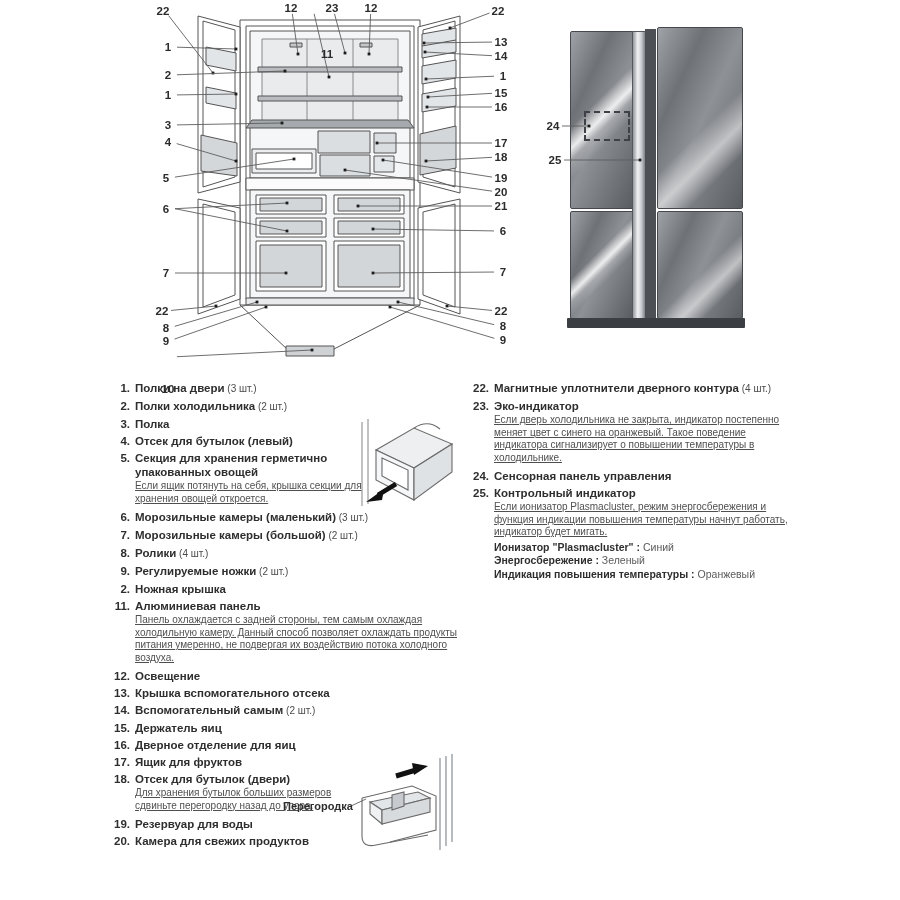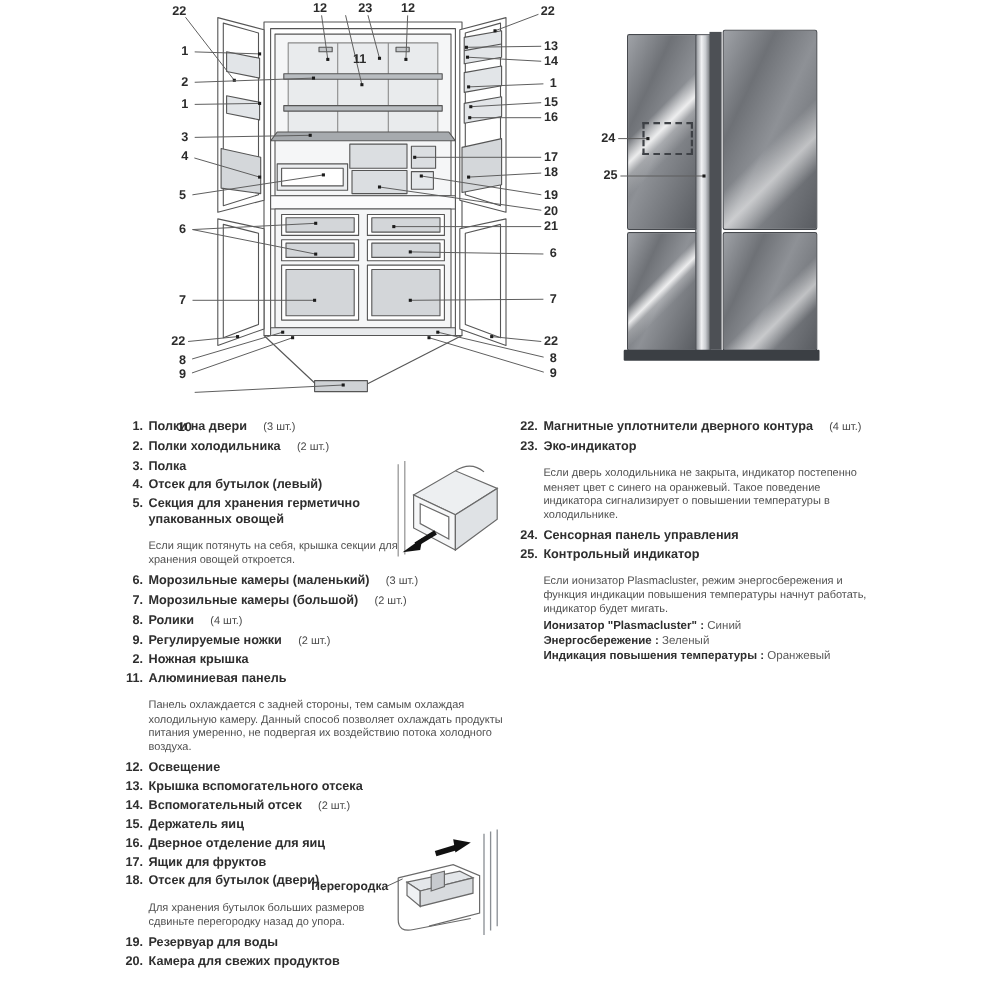--- a/index.html
+++ b/index.html
@@ -29,22 +29,22 @@
   .sensor-rect{position:absolute;left:14px;top:84px;width:42px;height:26px;border:2px dashed #3e4146;z-index:5;}
   
   .legend{position:absolute;z-index:2;}
   .legend-left{left:103px;top:381px;width:358px;}
   .legend-right{left:462px;top:381px;width:338px;}
   .li-item{display:flex;margin-bottom:3px;}
   .li-num{flex:0 0 27px;text-align:right;font-weight:bold;font-size:11.5px;line-height:14px;padding-right:5px;}
   .li-body{flex:1;font-size:11.5px;line-height:14px;}
   .li-title{font-weight:bold;}
   .narrow-title .li-title{display:inline-block;max-width:238px;}
-  .li-count{font-weight:normal;font-size:10px;color:#4a4a4a;margin-left:12px;}
-  .li-desc{font-weight:normal;font-size:10px;line-height:12.5px;color:#4f4f4f;margin:12px 0 2px 0;max-width:330px;}
+  .li-count{font-weight:normal;font-size:10px;color:#4a4a4a;}
+  .li-desc{font-weight:normal;font-size:10px;line-height:12.5px;color:#4f4f4f;margin:1px 0 2px 0;max-width:330px;text-decoration:underline;}
   .li-desc.narrow-desc{max-width:238px;}
   .li-kv{font-size:10.5px;line-height:13.5px;}
   .li-kv-key{font-weight:bold;color:#2e2e2e;}
   .li-kv-val{font-weight:normal;color:#5a5a5a;}
   
   .inset{position:absolute;z-index:2;}
   .inset-veg{left:352px;top:416px;width:106px;height:96px;}
   .inset-bottle{left:346px;top:752px;width:120px;height:110px;}
   .partition-label{position:absolute;left:283px;top:800px;font-size:11px;font-weight:bold;z-index:4;white-space:nowrap;}
 </style>
@@ -348,21 +348,21 @@
       <div class="li-item">
         <span class="li-num">12.</span>
         <div class="li-body"><span class="li-title">Освещение</span></div>
       </div>
       <div class="li-item">
         <span class="li-num">13.</span>
         <div class="li-body"><span class="li-title">Крышка вспомогательного отсека</span></div>
       </div>
       <div class="li-item">
         <span class="li-num">14.</span>
-        <div class="li-body"><span class="li-title">Вспомогательный отсек</span><span class="li-count">&nbsp;(2 шт.)</span></div>
+        <div class="li-body"><span class="li-title">Вспомогательный самым</span><span class="li-count">&nbsp;(2 шт.)</span></div>
       </div>
       <div class="li-item">
         <span class="li-num">15.</span>
         <div class="li-body"><span class="li-title">Держатель яиц</span></div>
       </div>
       <div class="li-item">
         <span class="li-num">16.</span>
         <div class="li-body"><span class="li-title">Дверное отделение для яиц</span></div>
       </div>
       <div class="li-item">

